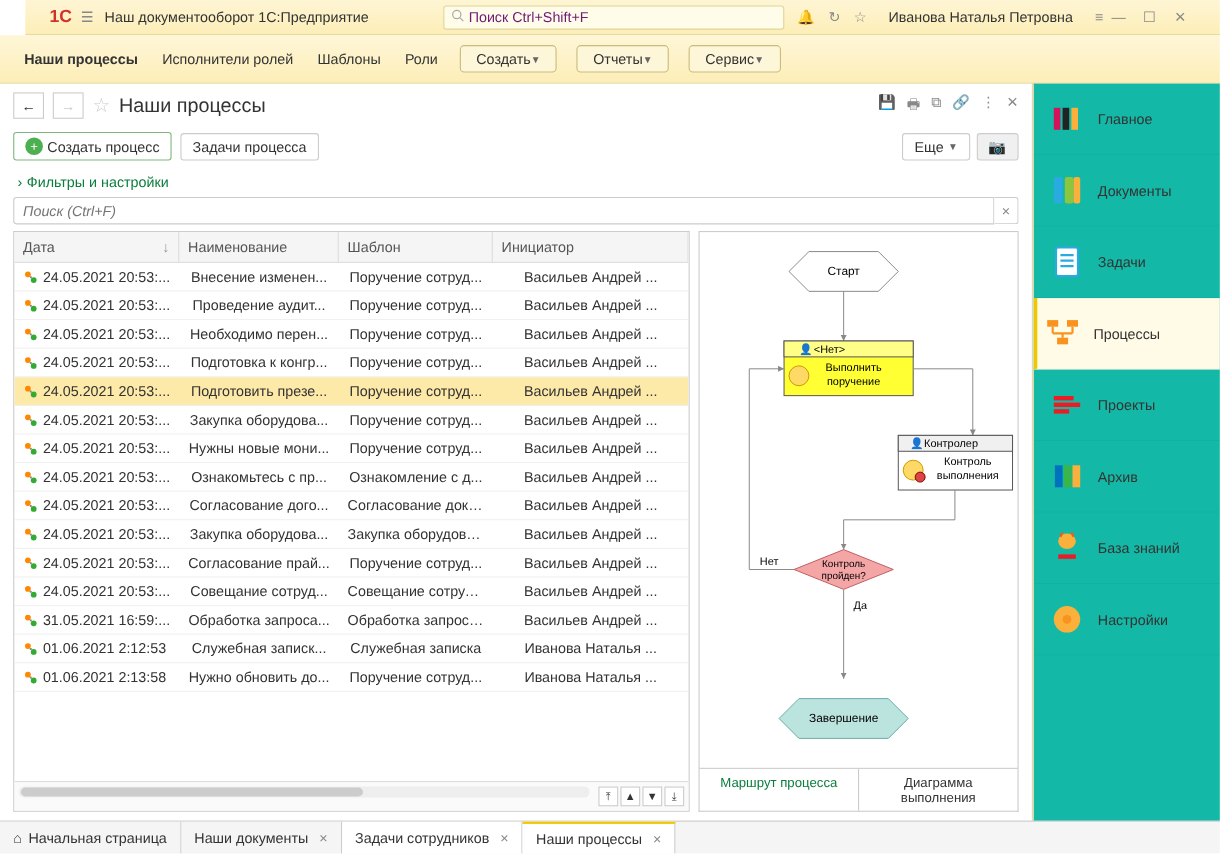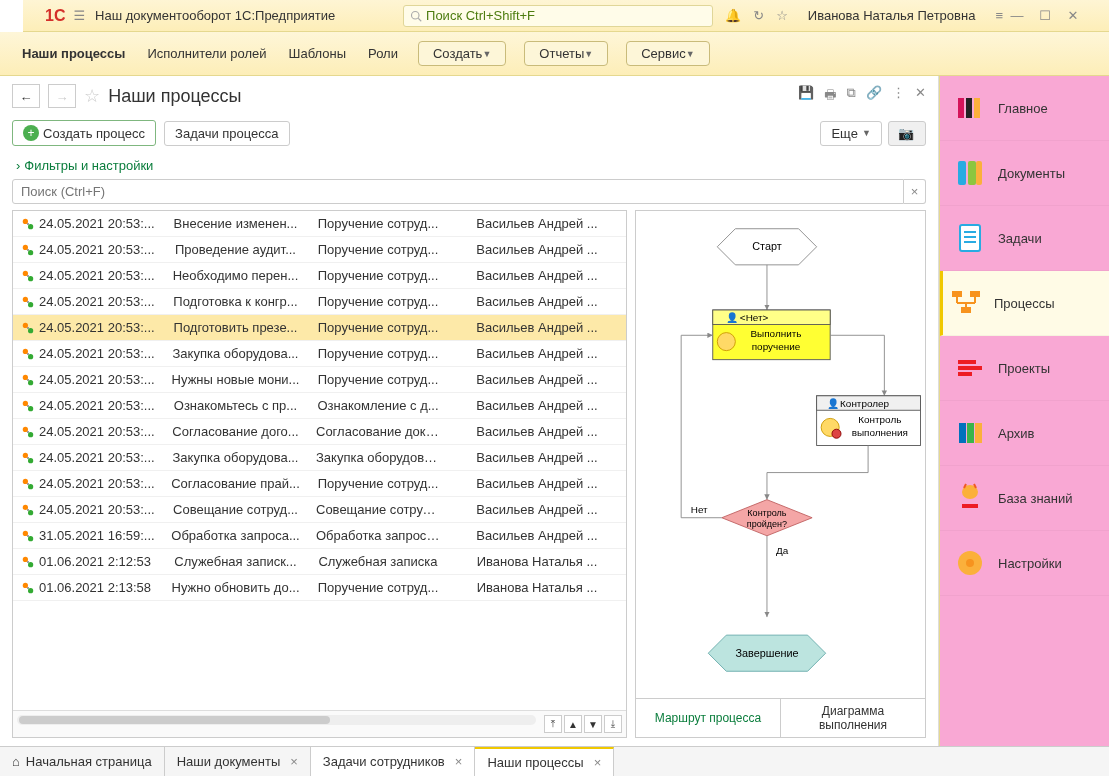--- a/index.html
+++ b/index.html
@@ -3,36 +3,36 @@
 <meta charset="utf-8">
 <style>
 * { box-sizing: border-box; margin: 0; padding: 0; font-family: Arial, sans-serif; }
 body { width: 1109px; height: 776px; background: #fff; font-size: 13px; color: #333; overflow: hidden; }
 
 
 .titlebar { height: 32px; background: linear-gradient(#fef5d4, #fdeeb8); display: flex; align-items: center; padding: 0 22px; border-bottom: 1px solid #e5d88f; margin-left: 23px; }
 .titlebar .logo { color: #d4302a; font-weight: bold; font-size: 16px; margin-right: 8px; }
 .titlebar .hamburger { margin-right: 10px; cursor: pointer; color: #888; }
 .titlebar .title { flex: 0 0 auto; margin-right: 20px; }
-.titlebar .search-box { flex: 1; max-width: 310px; margin-left: auto; display: flex; align-items: center; background: #fffce9; border: 1px solid #e0d698; border-radius: 3px; padding: 2px 6px; height: 22px; color: #4d7c0f; }
+.titlebar .search-box { flex: 1; max-width: 310px; margin-left: auto; display: flex; background: #fffce9; border: 1px solid #e0d698; border-radius: 3px; padding: 2px 6px; height: 22px; color: #701a75; }
 .titlebar .search-box svg { margin-right: 4px; }
 .titlebar .right-icons { display: flex; align-items: center; gap: 12px; margin-left: 12px; }
 .titlebar .username { margin: 0 8px; }
 .titlebar .winbtn { width: 28px; text-align: center; color: #888; cursor: pointer; }
 
 
 .toolbar { height: 44px; background: linear-gradient(#fef6d8, #fdeeb8); display: flex; align-items: center; padding: 0 20px; gap: 18px; border-bottom: 1px solid #e5d88f; }
 .toolbar .tab { color: #333; cursor: pointer; padding: 4px 2px; }
 .toolbar .tab.active { font-weight: bold; }
 .toolbar .btn { border: 1px solid #c9bb7a; background: #fdf6d8; border-radius: 4px; padding: 4px 14px; cursor: pointer; display: inline-flex; align-items: center; gap: 0; }
 
 
 .main { display: flex; height: calc(776px - 32px - 44px - 30px); }
 .content { flex: 1; display: flex; flex-direction: column; border-right: 1px solid #ddd; }
-.sidebar { width: 170px; background: #f9a8d4; border-left: 1px solid #e5d88f; }
+.sidebar { width: 170px; background: #14b8a6; border-left: 1px solid #e5d88f; }
 
 
 .page-header { display: flex; align-items: center; padding: 8px 12px; gap: 8px; }
 .page-header .navbtn { border: 1px solid #ccc; background: #fff; width: 28px; height: 24px; display: inline-flex; align-items: center; justify-content: center; cursor: pointer; }
 .page-header .navbtn.disabled { color: #ccc; }
 .page-header .star { color: #ccc; font-size: 18px; }
 .page-header h2 { font-size: 18px; font-weight: normal; }
 .page-header .right { margin-left: auto; display: flex; gap: 10px; color: #888; }
 .page-header .right span { cursor: pointer; }
 
@@ -41,21 +41,21 @@
 .action-bar .btn { border: 1px solid #ccc; background: #fff; border-radius: 3px; padding: 4px 10px; cursor: pointer; display: inline-flex; align-items: center; gap: 4px; }
 .action-bar .btn.primary { border-color: #7fb77f; }
 .action-bar .plus { background: #4caf50; color: #fff; border-radius: 50%; width: 16px; height: 16px; display: inline-flex; align-items: center; justify-content: center; font-size: 12px; }
 .action-bar .right { margin-left: auto; display: flex; gap: 6px; }
 
 
 .filters { padding: 4px 16px 6px; color: #0a7d3c; cursor: pointer; display: flex; align-items: center; gap: 4px; }
 
 
 .searchfield { margin: 0 12px 6px; display: flex; }
-.searchfield input { flex: 1; border: 1px solid #ccc; border-radius: 3px 0 0 3px; padding: 4px 8px; font-size: 13px; }
+.searchfield input { flex: 1; border: 1px solid #ccc; border-radius: 3px 0 0 3px; padding: 4px 8px; font-size: 13px; font-style: italic; }
 .searchfield .clear { border: 1px solid #ccc; border-left: none; border-radius: 0 3px 3px 0; width: 22px; display: flex; align-items: center; justify-content: center; background: #fff; cursor: pointer; color: #888; }
 
 
 .split { flex: 1; display: flex; padding: 0 12px 8px; gap: 8px; overflow: hidden; }
 .left-pane { flex: 1; display: flex; flex-direction: column; border: 1px solid #ccc; overflow: hidden; }
 .right-pane { width: 291px; display: flex; flex-direction: column; }
 
 
 .table-header { display: flex; background: #f5f5f5; border-bottom: 1px solid #ddd; }
 .table-header .th { padding: 6px 8px; border-right: 1px solid #ddd; font-size: 13px; color: #555; display: flex; align-items: center; }
@@ -71,21 +71,21 @@
 .row-icon { width: 14px; height: 14px; flex-shrink: 0; }
 .table-footer { display: flex; justify-content: space-between; padding: 4px; border-top: 1px solid #ddd; background: #fafafa; }
 .scrollbar-h { height: 10px; background: #eee; border-radius: 5px; flex: 1; margin-right: 8px; position: relative; }
 .scrollbar-h::after { content: ''; position: absolute; left: 2px; top: 1px; width: 60%; height: 8px; background: #ccc; border-radius: 4px; }
 .nav-arrows { display: flex; gap: 2px; }
 .nav-arrows span { border: 1px solid #ccc; width: 18px; height: 18px; display: inline-flex; align-items: center; justify-content: center; font-size: 10px; cursor: pointer; background: #fff; }
 
 
 .diagram { flex: 1; border: 1px solid #ccc; background: #fff; position: relative; overflow: hidden; }
 .diagram svg { width: 100%; height: 100%; }
-.diagram-tabs { display: flex; border: 1px solid #ccc; border-top: none; align-items: center; }
+.diagram-tabs { display: flex; border: 1px solid #ccc; border-top: none; }
 .diagram-tabs .dtab { flex: 1; padding: 5px 8px; text-align: center; cursor: pointer; font-size: 12px; }
 .diagram-tabs .dtab.active { color: #0a7d3c; }
 .diagram-tabs .dtab + .dtab { border-left: 1px solid #ccc; }
 
 
 .sidebar-item { display: flex; align-items: center; gap: 12px; padding: 16px 14px; cursor: pointer; border-bottom: 1px solid rgba(0,0,0,0.03); }
 .sidebar-item.active { background: #fffbe6; border-left: 3px solid #f0c800; padding-left: 7px; }
 .sidebar-item .sicon { width: 32px; height: 32px; display: flex; align-items: center; justify-content: center; }
 
 
@@ -181,20 +181,29 @@
     </div>
 
     <div class="searchfield">
       <input type="text" placeholder="Поиск (Ctrl+F)" style="">
       <span class="clear">×</span>
     </div>
 
     <div class="split">
 
       <div class="left-pane">
+        <div class="table-header">
+          <div class="th col-date">
+              <span>Дата</span>
+              <span style="margin-left:auto;color:#999">↓</span>
+            </div>
+          <div class="th col-name">Наименование</div>
+          <div class="th col-tmpl">Шаблон</div>
+          <div class="th col-init">Инициатор</div>
+        </div>
         <div class="table-body" id="table-body">
             <div class="row">
     <div class="td col-date">
                 <svg class="row-icon" viewBox="0 0 16 16">
                   <circle cx="5" cy="5" r="3" fill="#f80"></circle>
                   <circle cx="11" cy="11" r="3" fill="#3a3"></circle>
                   <rect x="7" y="7" width="2" height="2" fill="#888"></rect>
                 </svg>
                 <span>24.05.2021 20:53:...</span>
               </div>

